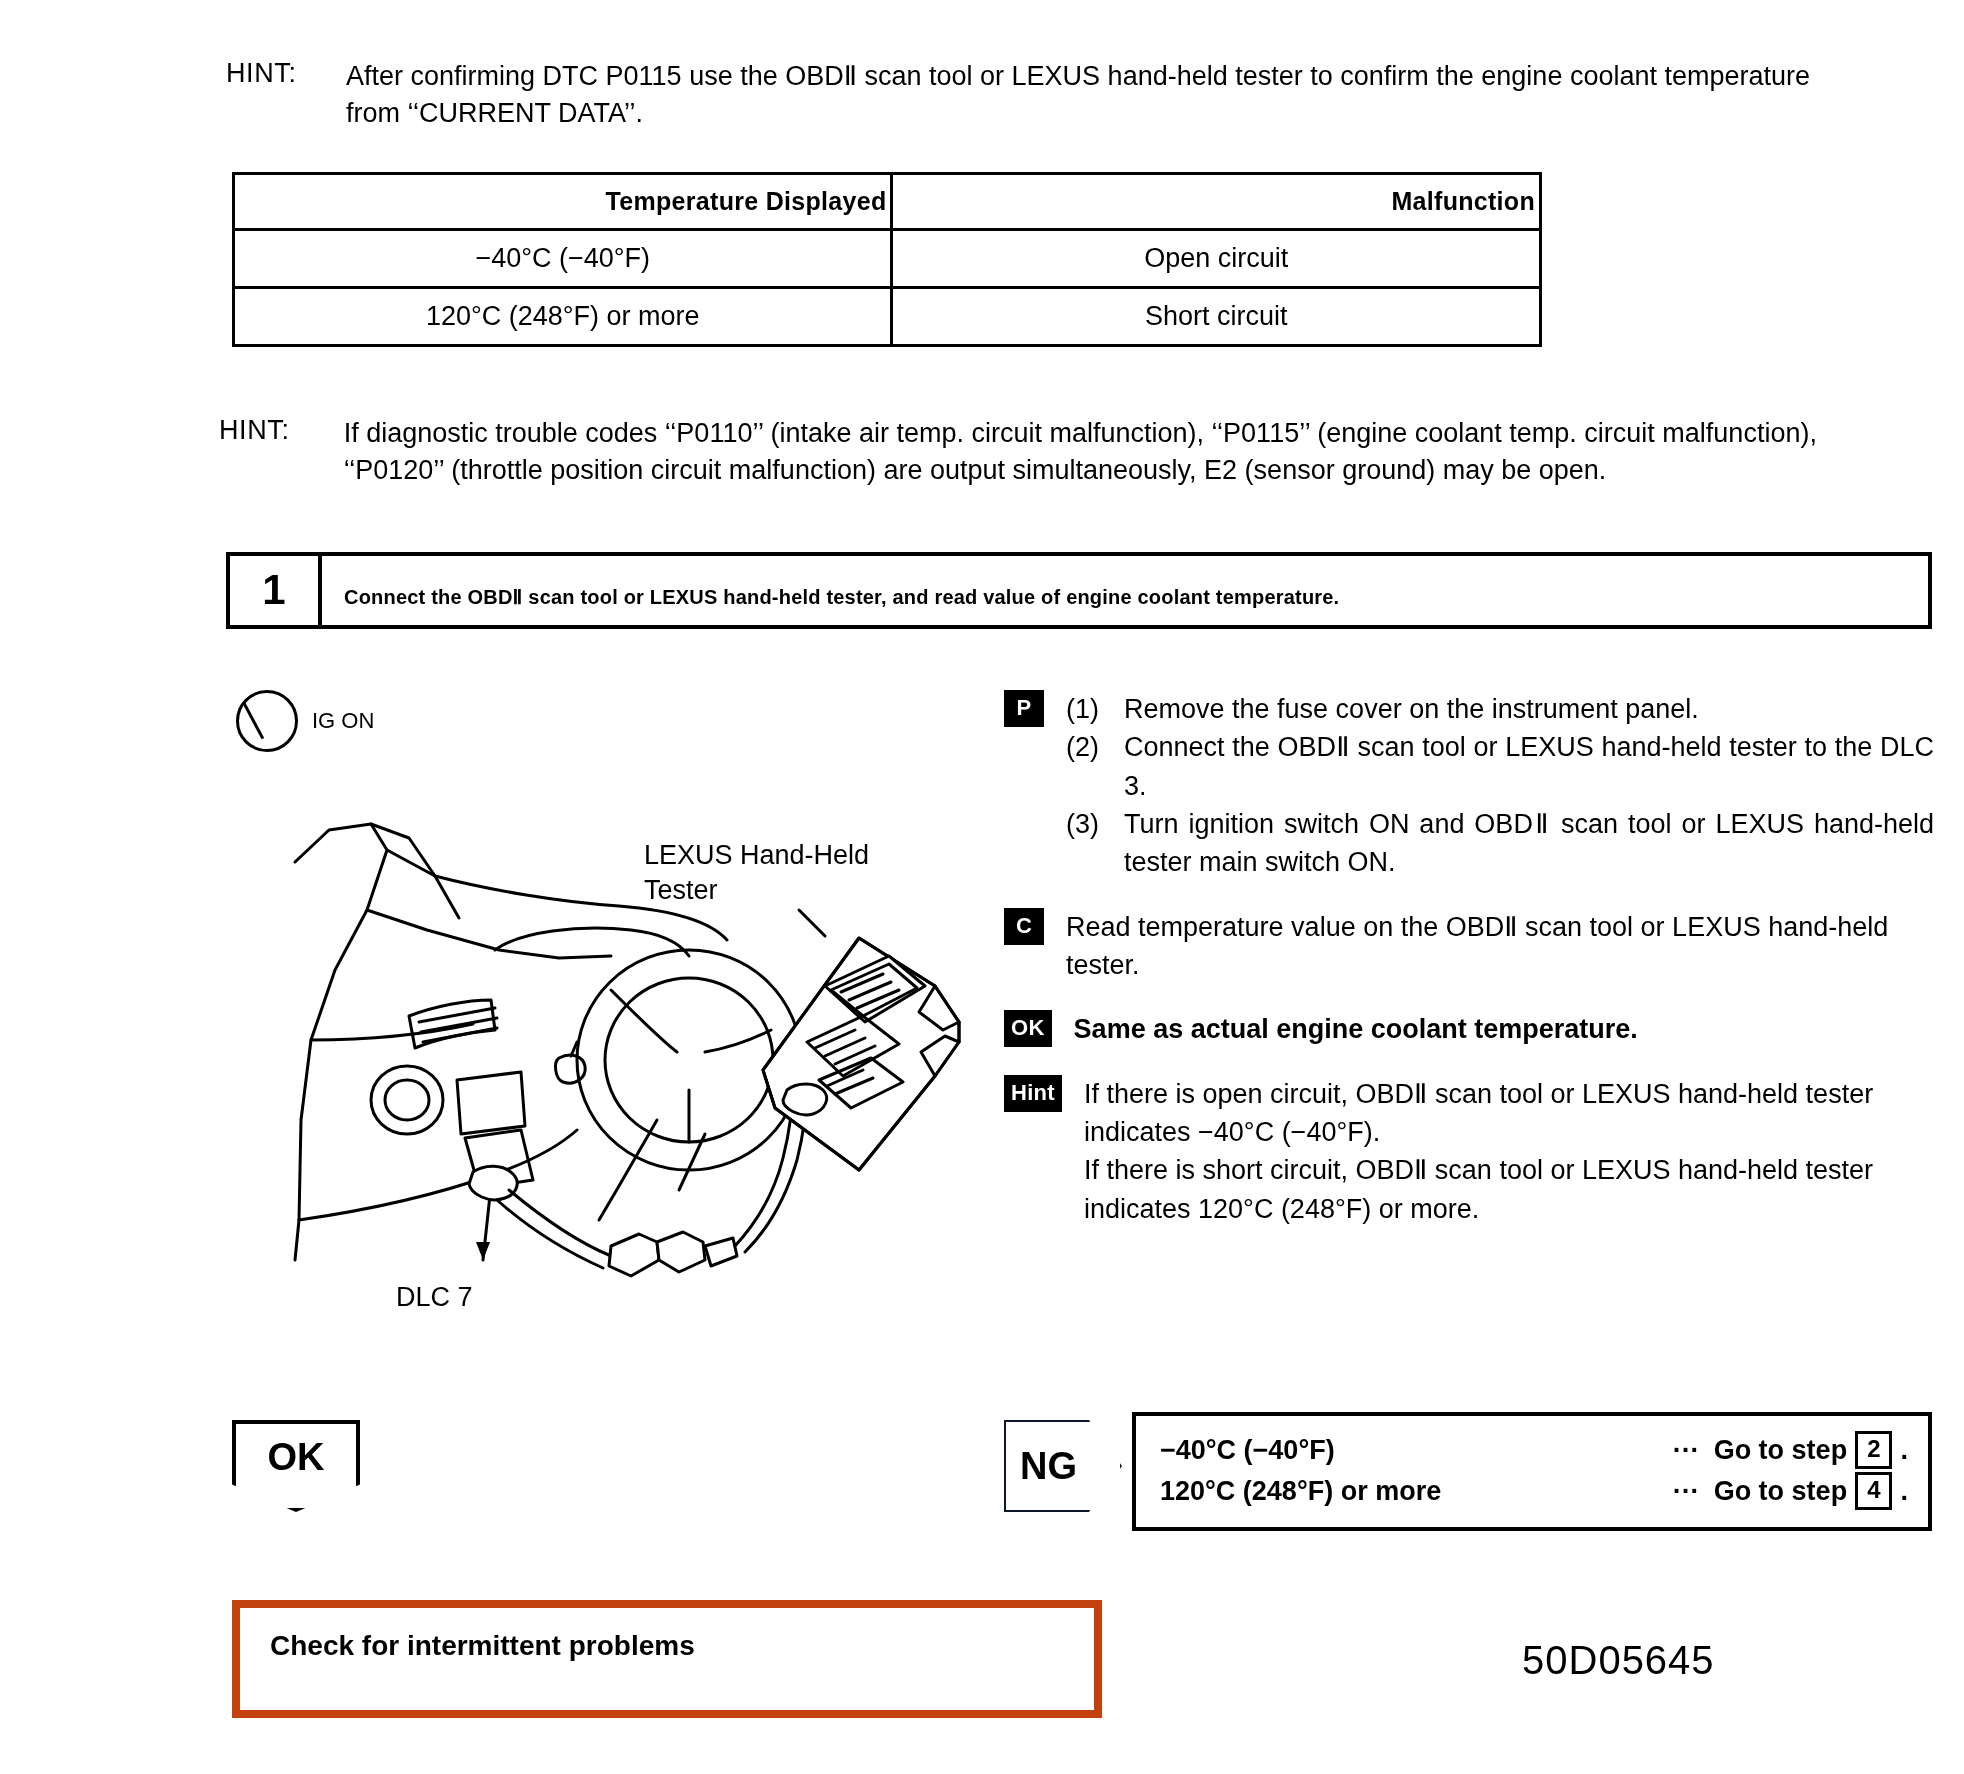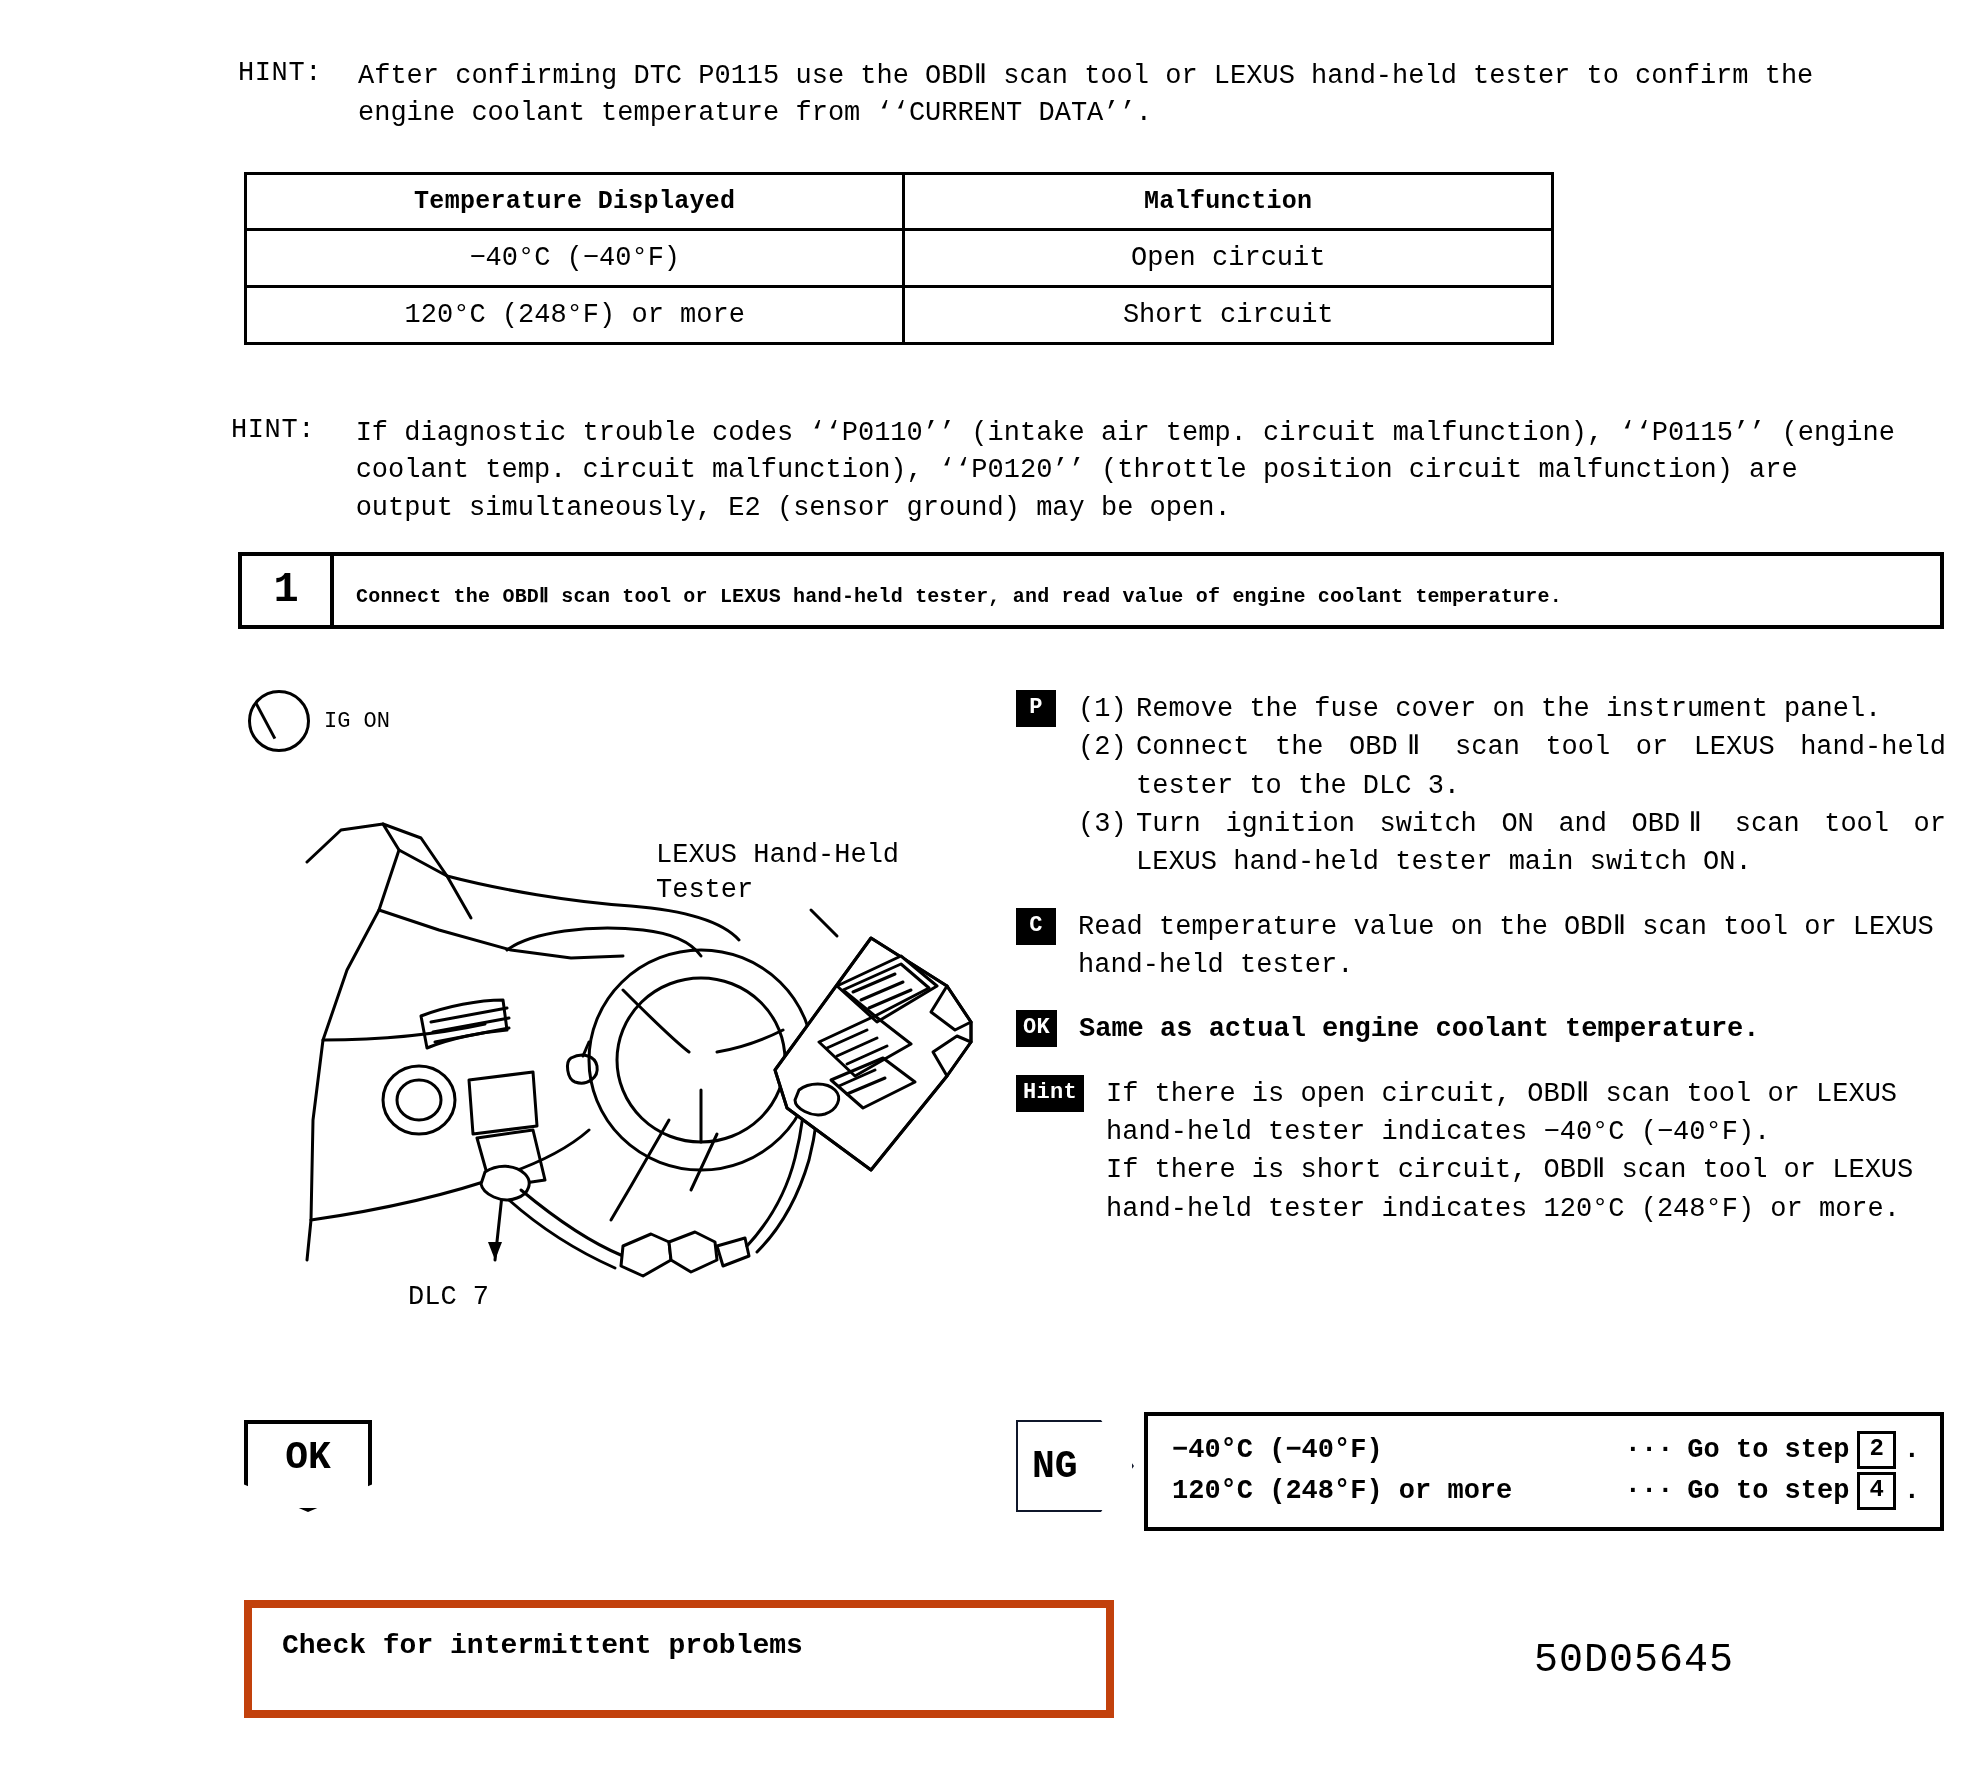--- a/index.html
+++ b/index.html
@@ -10,24 +10,23 @@
   body {
     width: 1964px;
     height: 1774px;
     position: relative;
     font-family: "Liberation Sans", sans-serif;
     color: #000000;
     overflow: hidden;
   }
   .page {
     position: absolute;
-    left: 16px; top: 0;
+    left: 4px; top: 0;
     width: 1812px;
     height: 1774px;
-    font-family: Liberation Mono, monospace;
   }
 
   
   .hint-block {
     position: absolute;
     display: flex;
     align-items: flex-start;
   }
   .hint-label {
     font-size: 27px;
@@ -59,20 +58,21 @@
   .temp-table th, .temp-table td {
     border: 3px solid #000;
     text-align: center;
     font-size: 26px;
     padding: 12px 4px;
   }
   .temp-table th {
     font-weight: bold;
     font-size: 25px;
     letter-spacing: 0.3px;
+    text-align: right;
   }
   .temp-table td { font-weight: normal; font-size: 27px; }
   .temp-table col.c1 { width: 660px; }
   .temp-table col.c2 { width: 650px; }
 
   
   .step-box {
     position: absolute;
     left: 222px;
     top: 552px;

